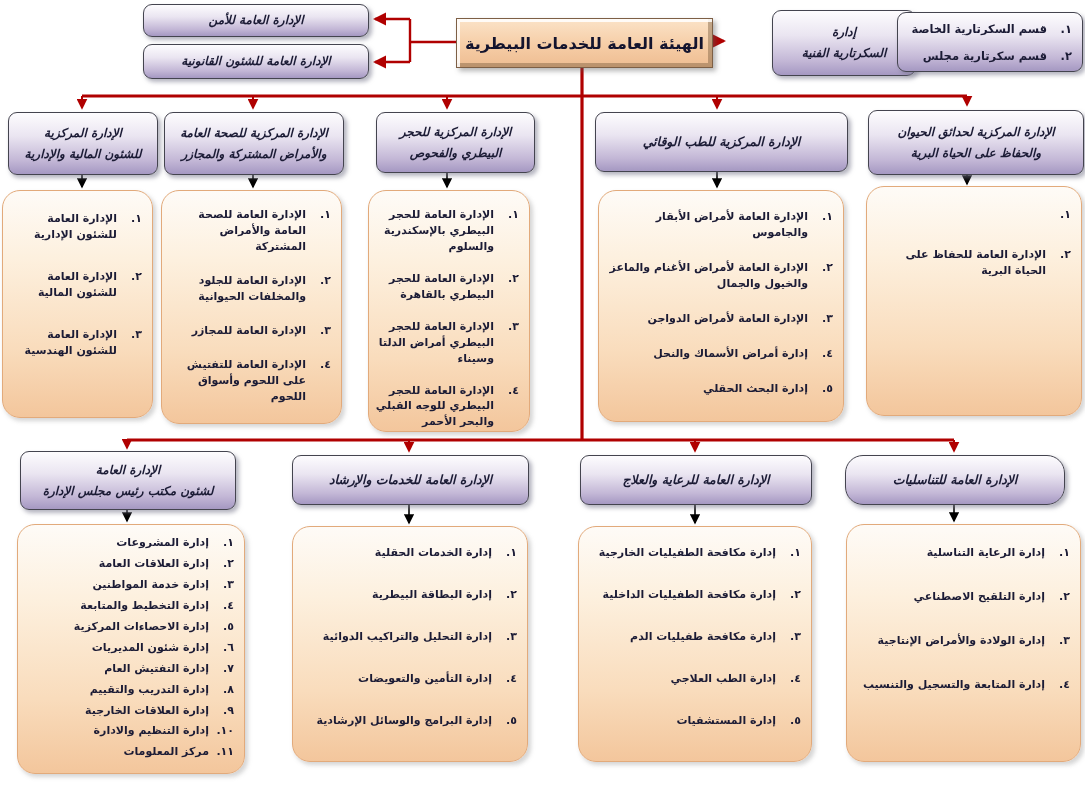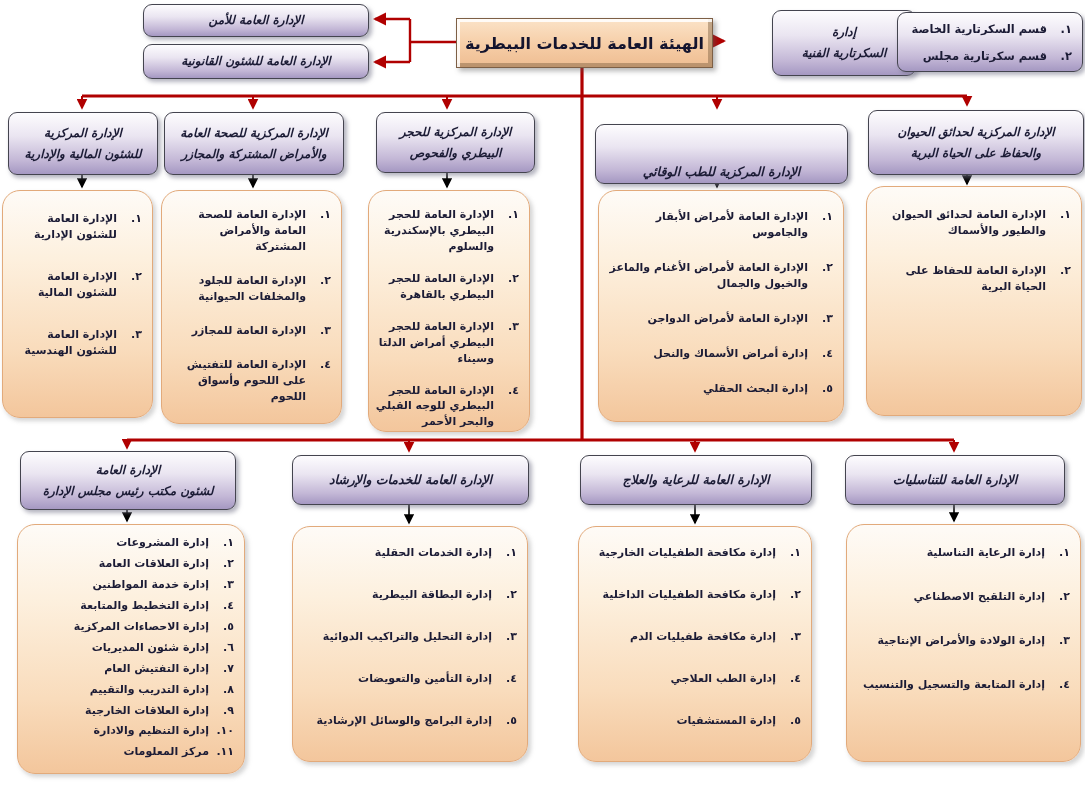--- a/index.html
+++ b/index.html
@@ -142,21 +142,21 @@
 للشئون المالية والإدارية</span>
   </div>
   <div class="hdr" style="left:164px;top:112px;width:178px;height:61px;font-size:12px;">
     <span class="t">الإدارة المركزية للصحة العامة
 والأمراض المشتركة والمجازر</span>
   </div>
   <div class="hdr" style="left:369px;top:112px;width:157px;height:59px;font-size:12px;margin-left:7px;">
     <span class="t">الإدارة المركزية للحجر
 البيطري والفحوص</span>
   </div>
-  <div class="hdr" style="left:595px;top:124px;width:251px;height:58px;align-items:flex-end;">
+  <div class="hdr" style="left:595px;top:112px;width:251px;height:58px;">
     <span class="t">الإدارة المركزية للطب الوقائي</span>
   </div>
   <div class="hdr" style="left:868px;top:110px;width:214px;height:63px;font-size:12px;">
     <span class="t">الإدارة المركزية لحدائق الحيوان
 والحفاظ على الحياة البرية</span>
   </div>
 
   <div class="list-box" style="left:2px;top:190px;width:151px;height:228px;--gap:26px;padding-top:20px;">
     <ol class="unit-list">
         <li class="unit-item">
@@ -234,40 +234,39 @@
         <li class="unit-item">
         <span class="num">٥.</span>
         <span class="lbl">إدارة البحث الحقلي</span>
       </li>
       </ol>
   </div>
   <div class="list-box" style="left:866px;top:186px;width:216px;height:230px;--gap:24px;padding-top:20px;">
     <ol class="unit-list">
         <li class="unit-item">
         <span class="num">١.</span>
-        <span class="lbl">الإدارة العامة لحدائق الحيوان والطيور والأسماك</span>
       </li>
         <li class="unit-item">
         <span class="num">٢.</span>
         <span class="lbl">الإدارة العامة للحفاظ على الحياة البرية</span>
       </li>
       </ol>
   </div>
 
   <div class="hdr" style="left:20px;top:451px;width:214px;height:57px;font-size:12px;">
     <span class="t">الإدارة العامة
 لشئون مكتب رئيس مجلس الإدارة</span>
   </div>
   <div class="hdr" style="left:292px;top:455px;width:235px;height:48px;">
     <span class="t">الإدارة العامة للخدمات والإرشاد</span>
   </div>
   <div class="hdr" style="left:580px;top:455px;width:230px;height:48px;">
     <span class="t">الإدارة العامة للرعاية والعلاج</span>
   </div>
-  <div class="hdr" style="left:845px;top:455px;width:218px;height:48px;">
+  <div class="hdr" style="left:845px;top:455px;width:218px;height:48px;border-radius:18px;">
     <span class="t">الإدارة العامة للتناسليات</span>
   </div>
 
   <div class="list-box" style="left:17px;top:524px;width:228px;height:250px;--gap:5px;padding-top:10px;">
     <ol class="unit-list">
         <li class="unit-item">
         <span class="num">١.</span>
         <span class="lbl">إدارة المشروعات</span>
       </li>
         <li class="unit-item">

